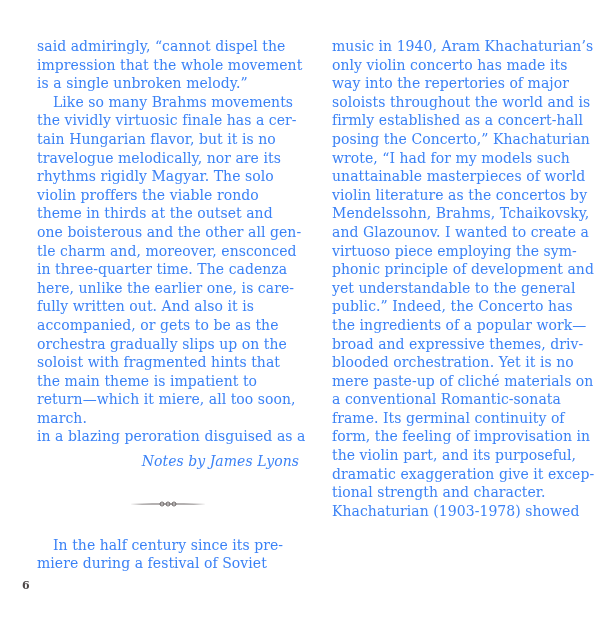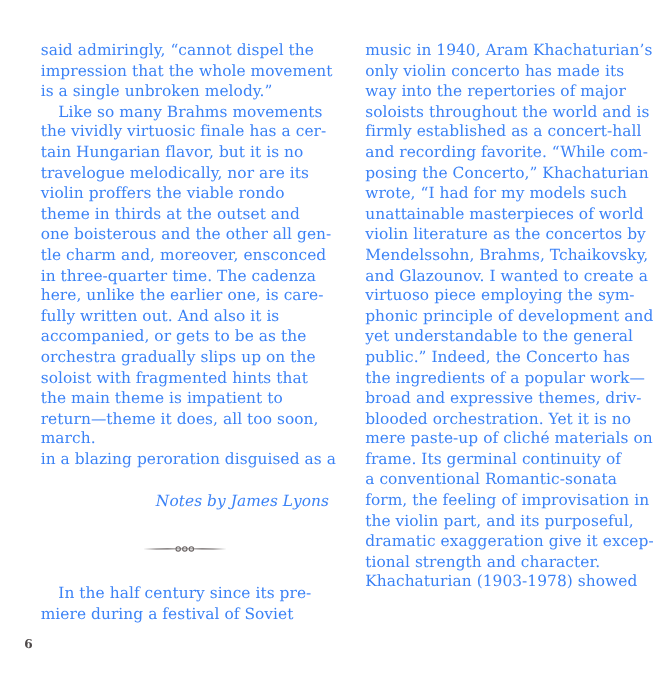--- a/index.html
+++ b/index.html
@@ -9,21 +9,21 @@
     position:absolute; top:37px;
     font-family:"DejaVu Serif","Liberation Serif",serif;
     font-size:14px; line-height:18.6px; color:#3b82f6;
     letter-spacing:0.05px;
   }
   .col.left { left:37px; width:262px; }
   .col.right { left:332px; width:262px; }
   .line { white-space:nowrap; display:block; height:18.6px; }
   .indent { padding-left:16px; }
   .credit {
-    text-align:right; font-style:italic; margin-top:20px;
+    text-align:right; font-style:italic; margin-top:6px;
     height:18.6px; white-space:nowrap;
   }
   .ornament { display:flex; justify-content:center; margin:28px 0 27px 0; height:10px; align-items:center; }
   .ornament svg { display:block; }
   .pagenum {
     position:absolute; left:22px; top:579px;
     font-family:"DejaVu Serif","Liberation Serif",serif;
     font-size:11px; font-weight:bold; color:#4d4848;
   }
 </style>
@@ -36,32 +36,33 @@
     <div>
       <span class="line">said admiringly, “cannot dispel the</span>
       <span class="line">impression that the whole movement</span>
       <span class="line">is a single unbroken melody.”</span>
     </div>
     <div>
       <span class="line indent">Like so many Brahms movements</span>
       <span class="line">the vividly virtuosic finale has a cer-</span>
       <span class="line">tain Hungarian flavor, but it is no</span>
       <span class="line">travelogue melodically, nor are its</span>
+      <span class="line">rhythms rigidly Magyar.  The solo</span>
       <span class="line">violin proffers the viable rondo</span>
       <span class="line">theme in thirds at the outset and</span>
       <span class="line">one boisterous and the other all gen-</span>
       <span class="line">tle charm and, moreover, ensconced</span>
       <span class="line">in three-quarter time.  The cadenza</span>
       <span class="line">here, unlike the earlier one, is care-</span>
       <span class="line">fully written out.  And also it is</span>
       <span class="line">accompanied, or gets to be as the</span>
       <span class="line">orchestra gradually slips up on the</span>
       <span class="line">soloist with fragmented hints that</span>
       <span class="line">the main theme is impatient to</span>
-      <span class="line">return—theme it does, all too soon,</span>
+      <span class="line">return—which it miere, all too soon,</span>
       <span class="line">march.</span>
       <span class="line">in a blazing peroration disguised as a</span>
     </div>
     <div class="credit">Notes by James Lyons</div>
     <div class="ornament">
       <svg width="76" height="8" viewBox="0 0 76 8">
         <path d="M0 4 Q20 3.2 30 3.6 L46 3.6 Q56 3.2 76 4 Q56 4.8 46 4.4 L30 4.4 Q20 4.8 0 4 Z" fill="#6a6464"></path>
         <circle cx="32" cy="4" r="2" fill="none" stroke="#6a6464" stroke-width="1"></circle>
         <circle cx="38" cy="4" r="2" fill="none" stroke="#6a6464" stroke-width="1"></circle>
         <circle cx="44" cy="4" r="2" fill="none" stroke="#6a6464" stroke-width="1"></circle>
@@ -73,37 +74,36 @@
     </div>
   </div>
 
   <div class="col right">
     <div>
       <span class="line">music in 1940, Aram Khachaturian’s</span>
       <span class="line">only violin concerto has made its</span>
       <span class="line">way into the repertories of major</span>
       <span class="line">soloists throughout the world and is</span>
       <span class="line">firmly established as a concert-hall</span>
-      <span class="line">and recording favorite.  “While com-</span>
       <span class="line">posing the Concerto,” Khachaturian</span>
       <span class="line">wrote, “I had for my models such</span>
       <span class="line">unattainable masterpieces of world</span>
       <span class="line">violin literature as the concertos by</span>
       <span class="line">Mendelssohn, Brahms, Tchaikovsky,</span>
       <span class="line">and Glazounov.  I wanted to create a</span>
       <span class="line">virtuoso piece employing the sym-</span>
       <span class="line">phonic principle of development and</span>
       <span class="line">yet understandable to the general</span>
       <span class="line">public.”  Indeed, the Concerto has</span>
       <span class="line">the ingredients of a popular work—</span>
       <span class="line">broad and expressive themes, driv-</span>
       <span class="line">blooded orchestration.  Yet it is no</span>
       <span class="line">mere paste-up of cliché materials on</span>
+      <span class="line">a conventional Romantic-sonata</span>
       <span class="line">frame.  Its germinal continuity of</span>
-      <span class="line">a conventional Romantic-sonata</span>
       <span class="line">form, the feeling of improvisation in</span>
       <span class="line">the violin part, and its purposeful,</span>
       <span class="line">dramatic exaggeration give it excep-</span>
       <span class="line">tional strength and character.</span>
     </div>
     <div>
       <span class="line">Khachaturian (1903-1978) showed</span>
     </div>
   </div>
 

